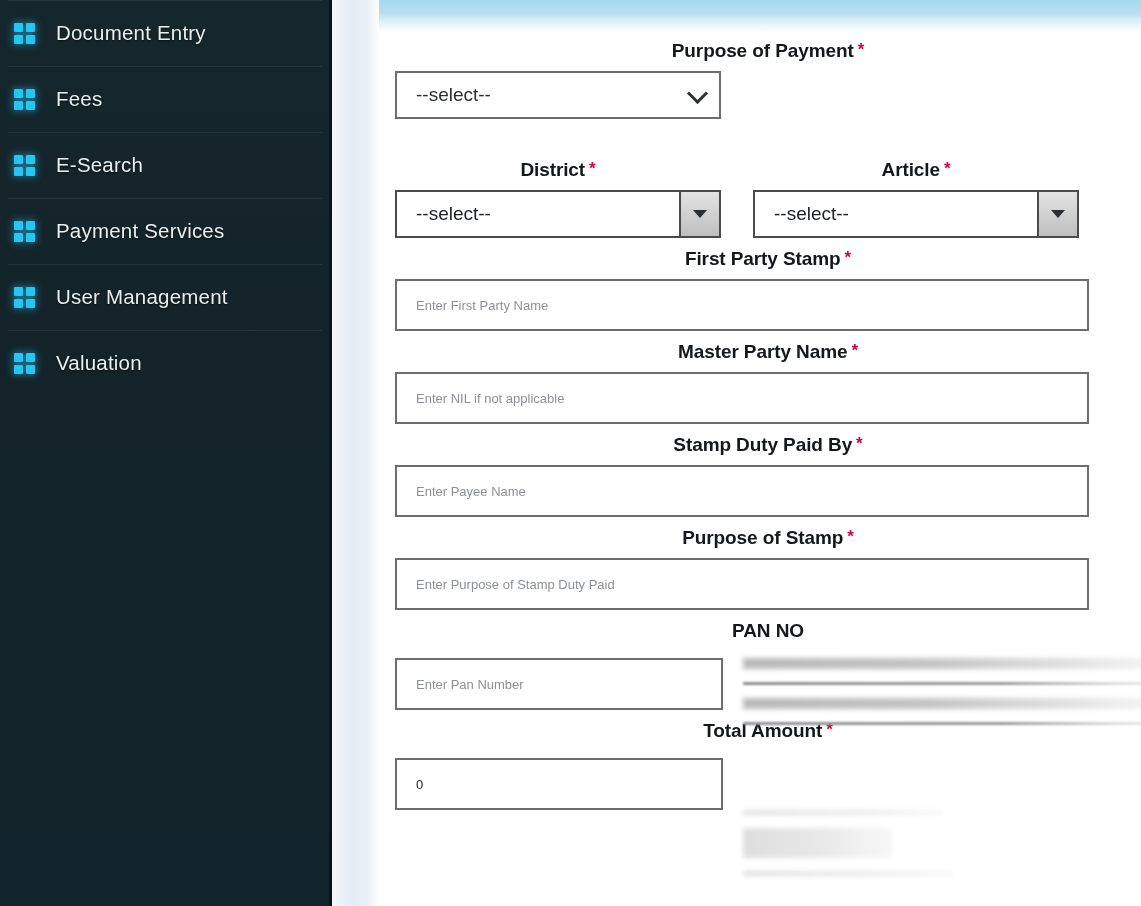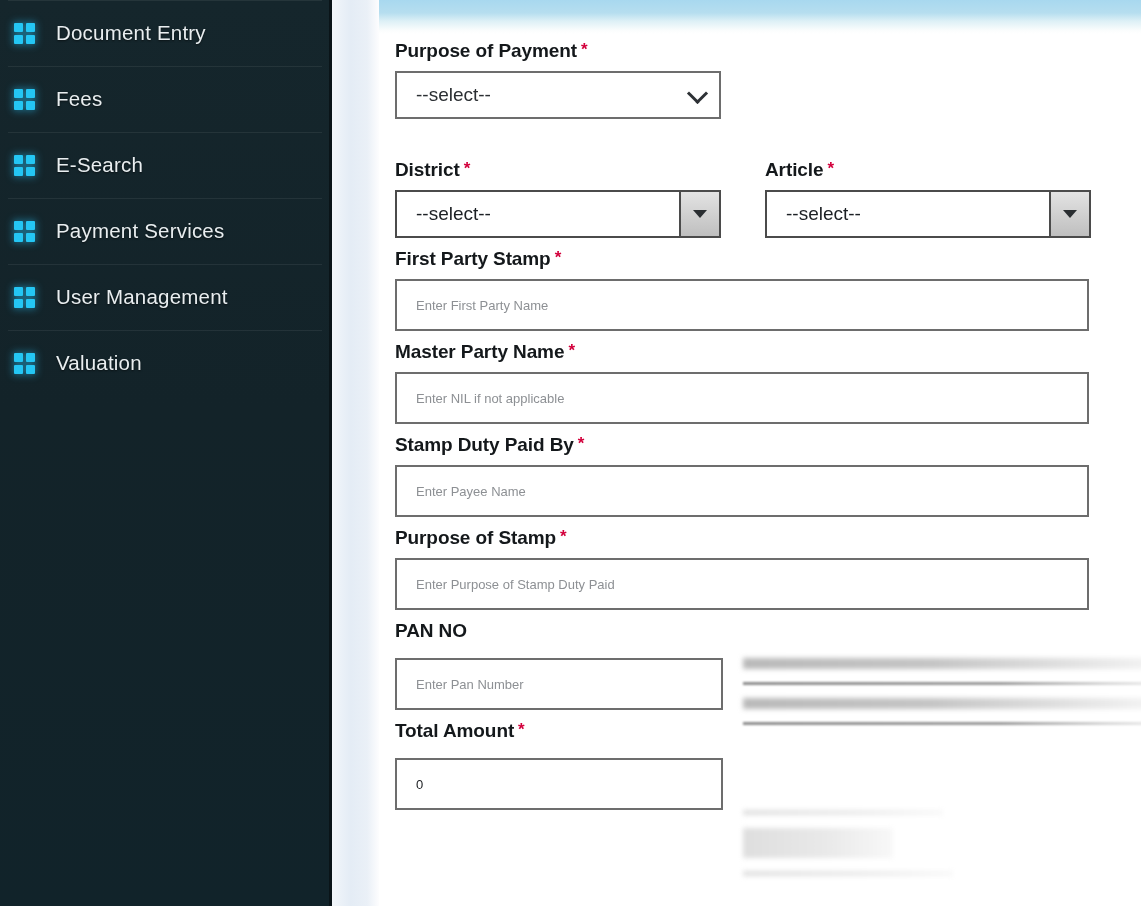--- a/index.html
+++ b/index.html
@@ -110,20 +110,21 @@
   .field { position: relative; margin-bottom: 10px; }
 
   .f-label {
     font-size: 19px;
     font-weight: 700;
     color: #14181b;
     letter-spacing: -0.1px;
     margin-bottom: 9px;
     display: block;
     white-space: nowrap;
+    text-align: center;
   }
   .req {
     color: #d3003c;
     font-size: 17px;
     font-weight: 700;
     margin-left: 4px;
     vertical-align: 2px;
   }
 
   
@@ -191,21 +192,21 @@
     align-items: center;
     justify-content: center;
   }
   .tri {
     width: 0; height: 0;
     border-left: 7px solid transparent;
     border-right: 7px solid transparent;
     border-top: 8px solid #2a2e31;
   }
 
-  .row { display: flex; gap: 44px; margin-top: 40px; }
+  .row { display: flex; gap: 32px; margin-top: 40px; }
 
   
   .smudge-group {
     position: absolute;
     pointer-events: none;
   }
   .smudge {
     height: 11px;
     background: linear-gradient(90deg, #b9b9b9 0%, #c4c4c4 45%, #dcdcdc 72%, #f6f6f6 100%);
     filter: blur(2.6px);

